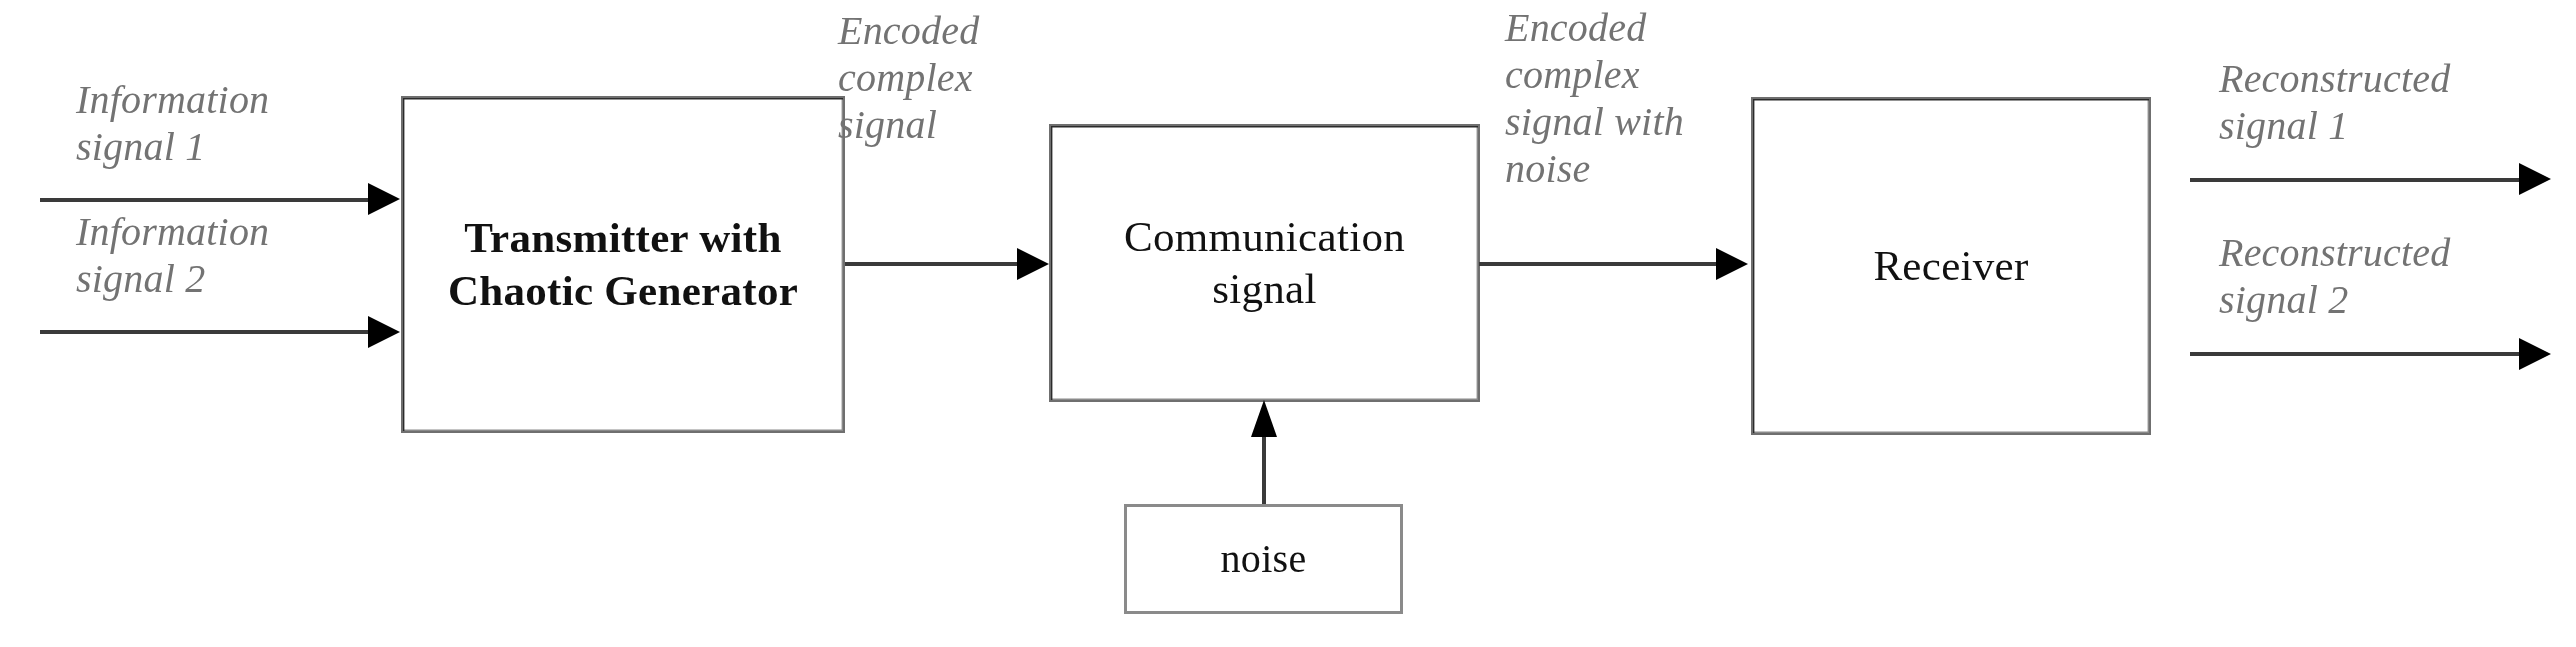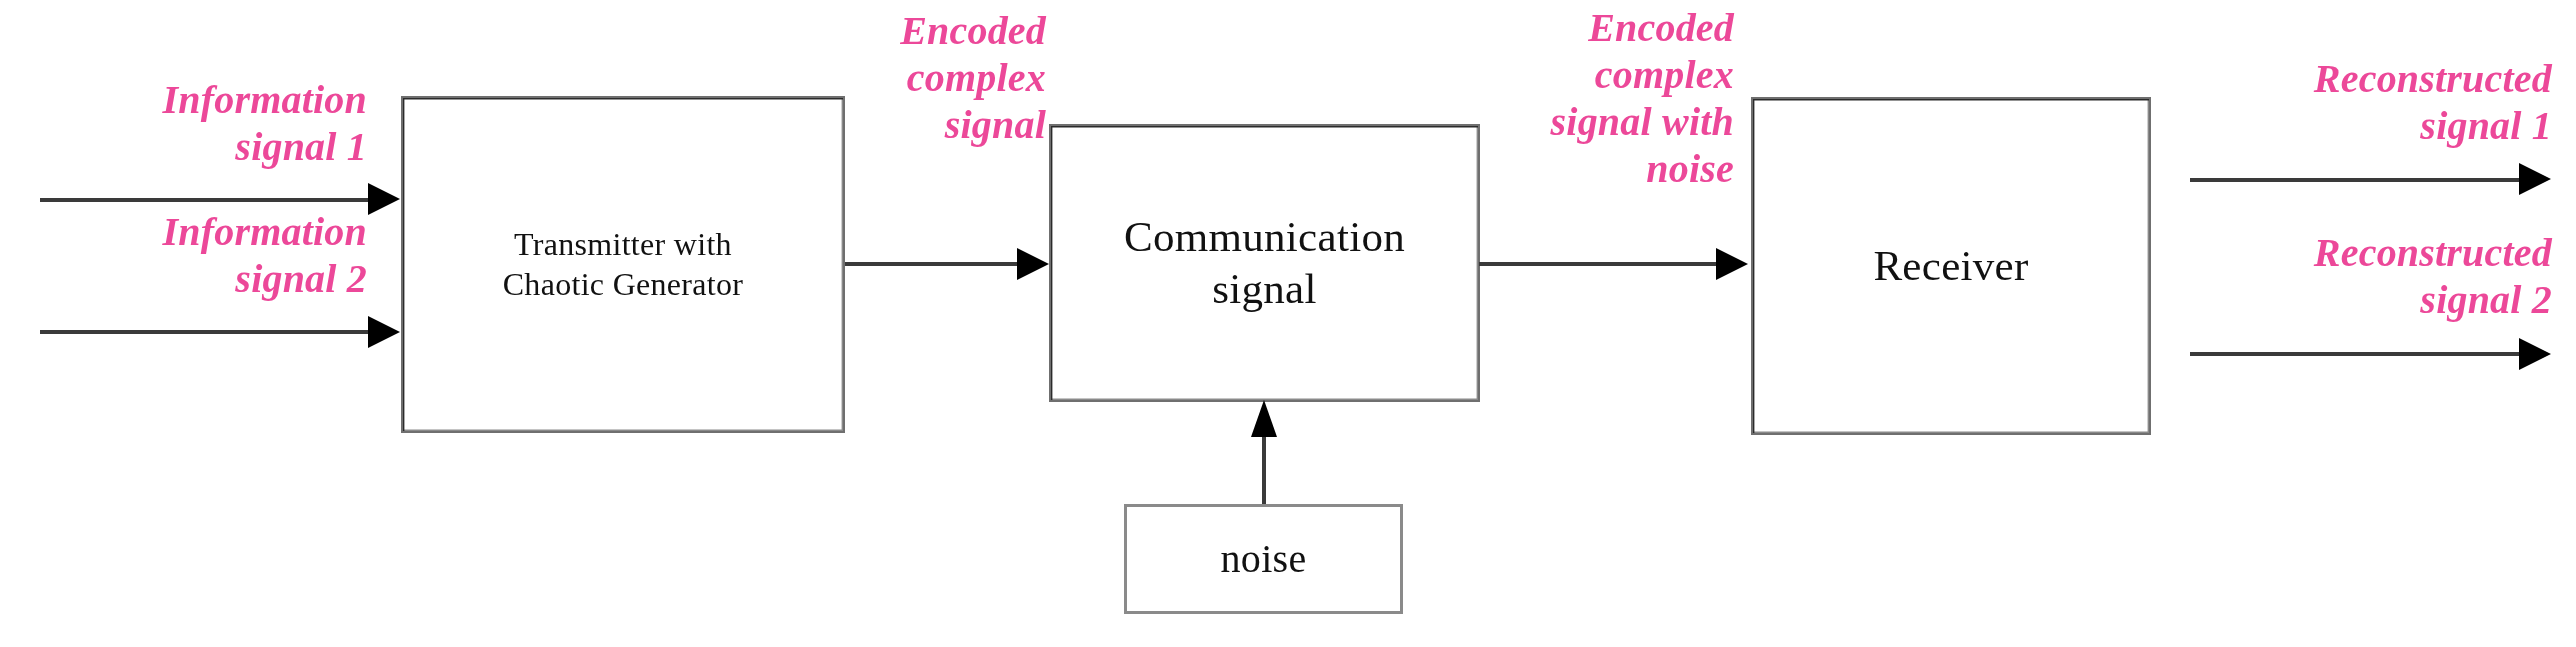--- a/index.html
+++ b/index.html
@@ -28,24 +28,24 @@
 
   
   .block.dark{border:2.8px solid #6f6f6f;box-shadow:inset 1.4px 1.4px 0 0 #2b2b2b, inset -1.4px -1.4px 0 0 #8a8a8a;}
   .block.light{border:3.5px solid #8a8a8a;}
 
   
   .flabel{
     position:absolute;
     font-family:"Liberation Serif",serif;
     font-style:italic;
-    font-weight:700;
-    color:#ec4899;
+    font-weight:400;
+    color:#737373;
     line-height:1.18;
-    text-align:right;
+    text-align:left;
     white-space:pre-line;
     letter-spacing:0.2px;
   }
 
   
   .hline{position:absolute;height:3.5px;background:#3a3a3a;}
   .vline{position:absolute;width:3.5px;background:#3a3a3a;}
   .arrowhead-r{
     position:absolute;
     width:0;height:0;
@@ -72,21 +72,21 @@
   <div class="hline" style="left:40px; top:330px; width:332px;"></div>
   <div class="arrowhead-r" style="left:368px; top:316px;"></div>
 
   <div class="flabel" style="left:76px; top:76px; width:291px; font-size:40px;">Information
 signal 1</div>
 
   <div class="flabel" style="left:76px; top:208px; width:291px; font-size:40px;">Information
 signal 2</div>
 
   <div class="block dark" style="left:401px; top:96px; width:444px; height:337px;">
-    <div class="block-label" style="font-size:32px;">Transmitter with
+    <div class="block-label" style="font-size:43px;font-weight:bold;">Transmitter with
 Chaotic Generator</div>
   </div>
 
   <div class="hline" style="left:845px; top:262px; width:175px;"></div>
   <div class="arrowhead-r" style="left:1017px; top:248px;"></div>
 
   <div class="flabel" style="left:838px; top:7px; width:208px; font-size:40px;">Encoded
 complex
 signal</div>
 

